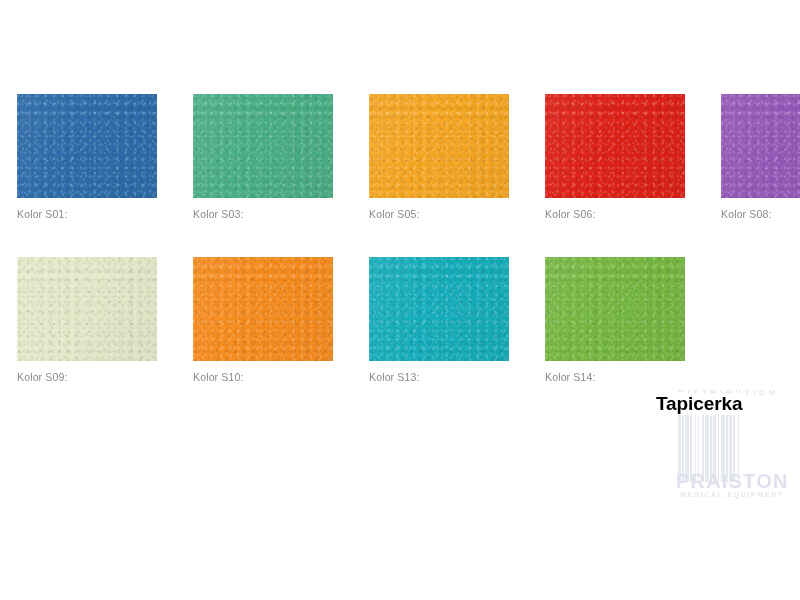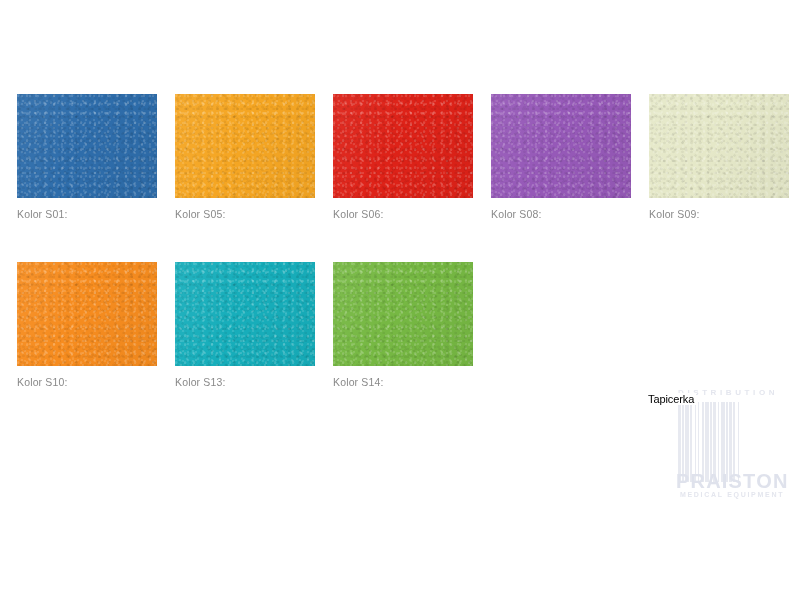--- a/index.html
+++ b/index.html
@@ -25,20 +25,21 @@
   
   #swatch-grid {
     position: absolute;
     left: 17px;
     top: 94px;
     width: 766px;
     display: grid;
     grid-template-columns: repeat(5, 140px);
     column-gap: 18px;
     row-gap: 41px;
+    gap: 36px;
   }
 
   .swatch-cell {
     width: 140px;
     position: relative;
   }
 
   .swatch-chip {
     width: 140px;
     height: 104px;
@@ -93,24 +94,24 @@
   #logo-block {
     position: absolute;
     left: 648px;
     top: 382px;
     width: 140px;
     height: 125px;
   }
 
   #tapicerka-title {
     position: absolute;
-    left: 0;
+    left: 8px;
     top: 11px;
-    font-size: 11px;
-    font-weight: normal;
+    font-size: 19px;
+    font-weight: bold;
     color: #000000;
     letter-spacing: -0.1px;
     z-index: 5;
     background: #ffffff;
     padding-right: 2px;
   }
 
   
   #praiston-watermark {
     position: absolute;
@@ -177,20 +178,24 @@
 <body>
 
 <div id="page">
 
   <div id="swatch-grid">
       <div class="swatch-cell">
         <div class="swatch-chip" style="background-color: rgb(46, 109, 171);"></div>
         <div class="swatch-label">Kolor S01:</div>
       </div>
       <div class="swatch-cell">
+        <div class="swatch-chip" style="background-color: rgb(75, 175, 133);"></div>
+        <div class="swatch-label">Kolor S03:</div>
+      </div>
+      <div class="swatch-cell">
         <div class="swatch-chip" style="background-color: rgb(245, 166, 35);"></div>
         <div class="swatch-label">Kolor S05:</div>
       </div>
       <div class="swatch-cell">
         <div class="swatch-chip" style="background-color: rgb(222, 34, 24);"></div>
         <div class="swatch-label">Kolor S06:</div>
       </div>
       <div class="swatch-cell">
         <div class="swatch-chip" style="background-color: rgb(150, 89, 184);"></div>
         <div class="swatch-label">Kolor S08:</div>

